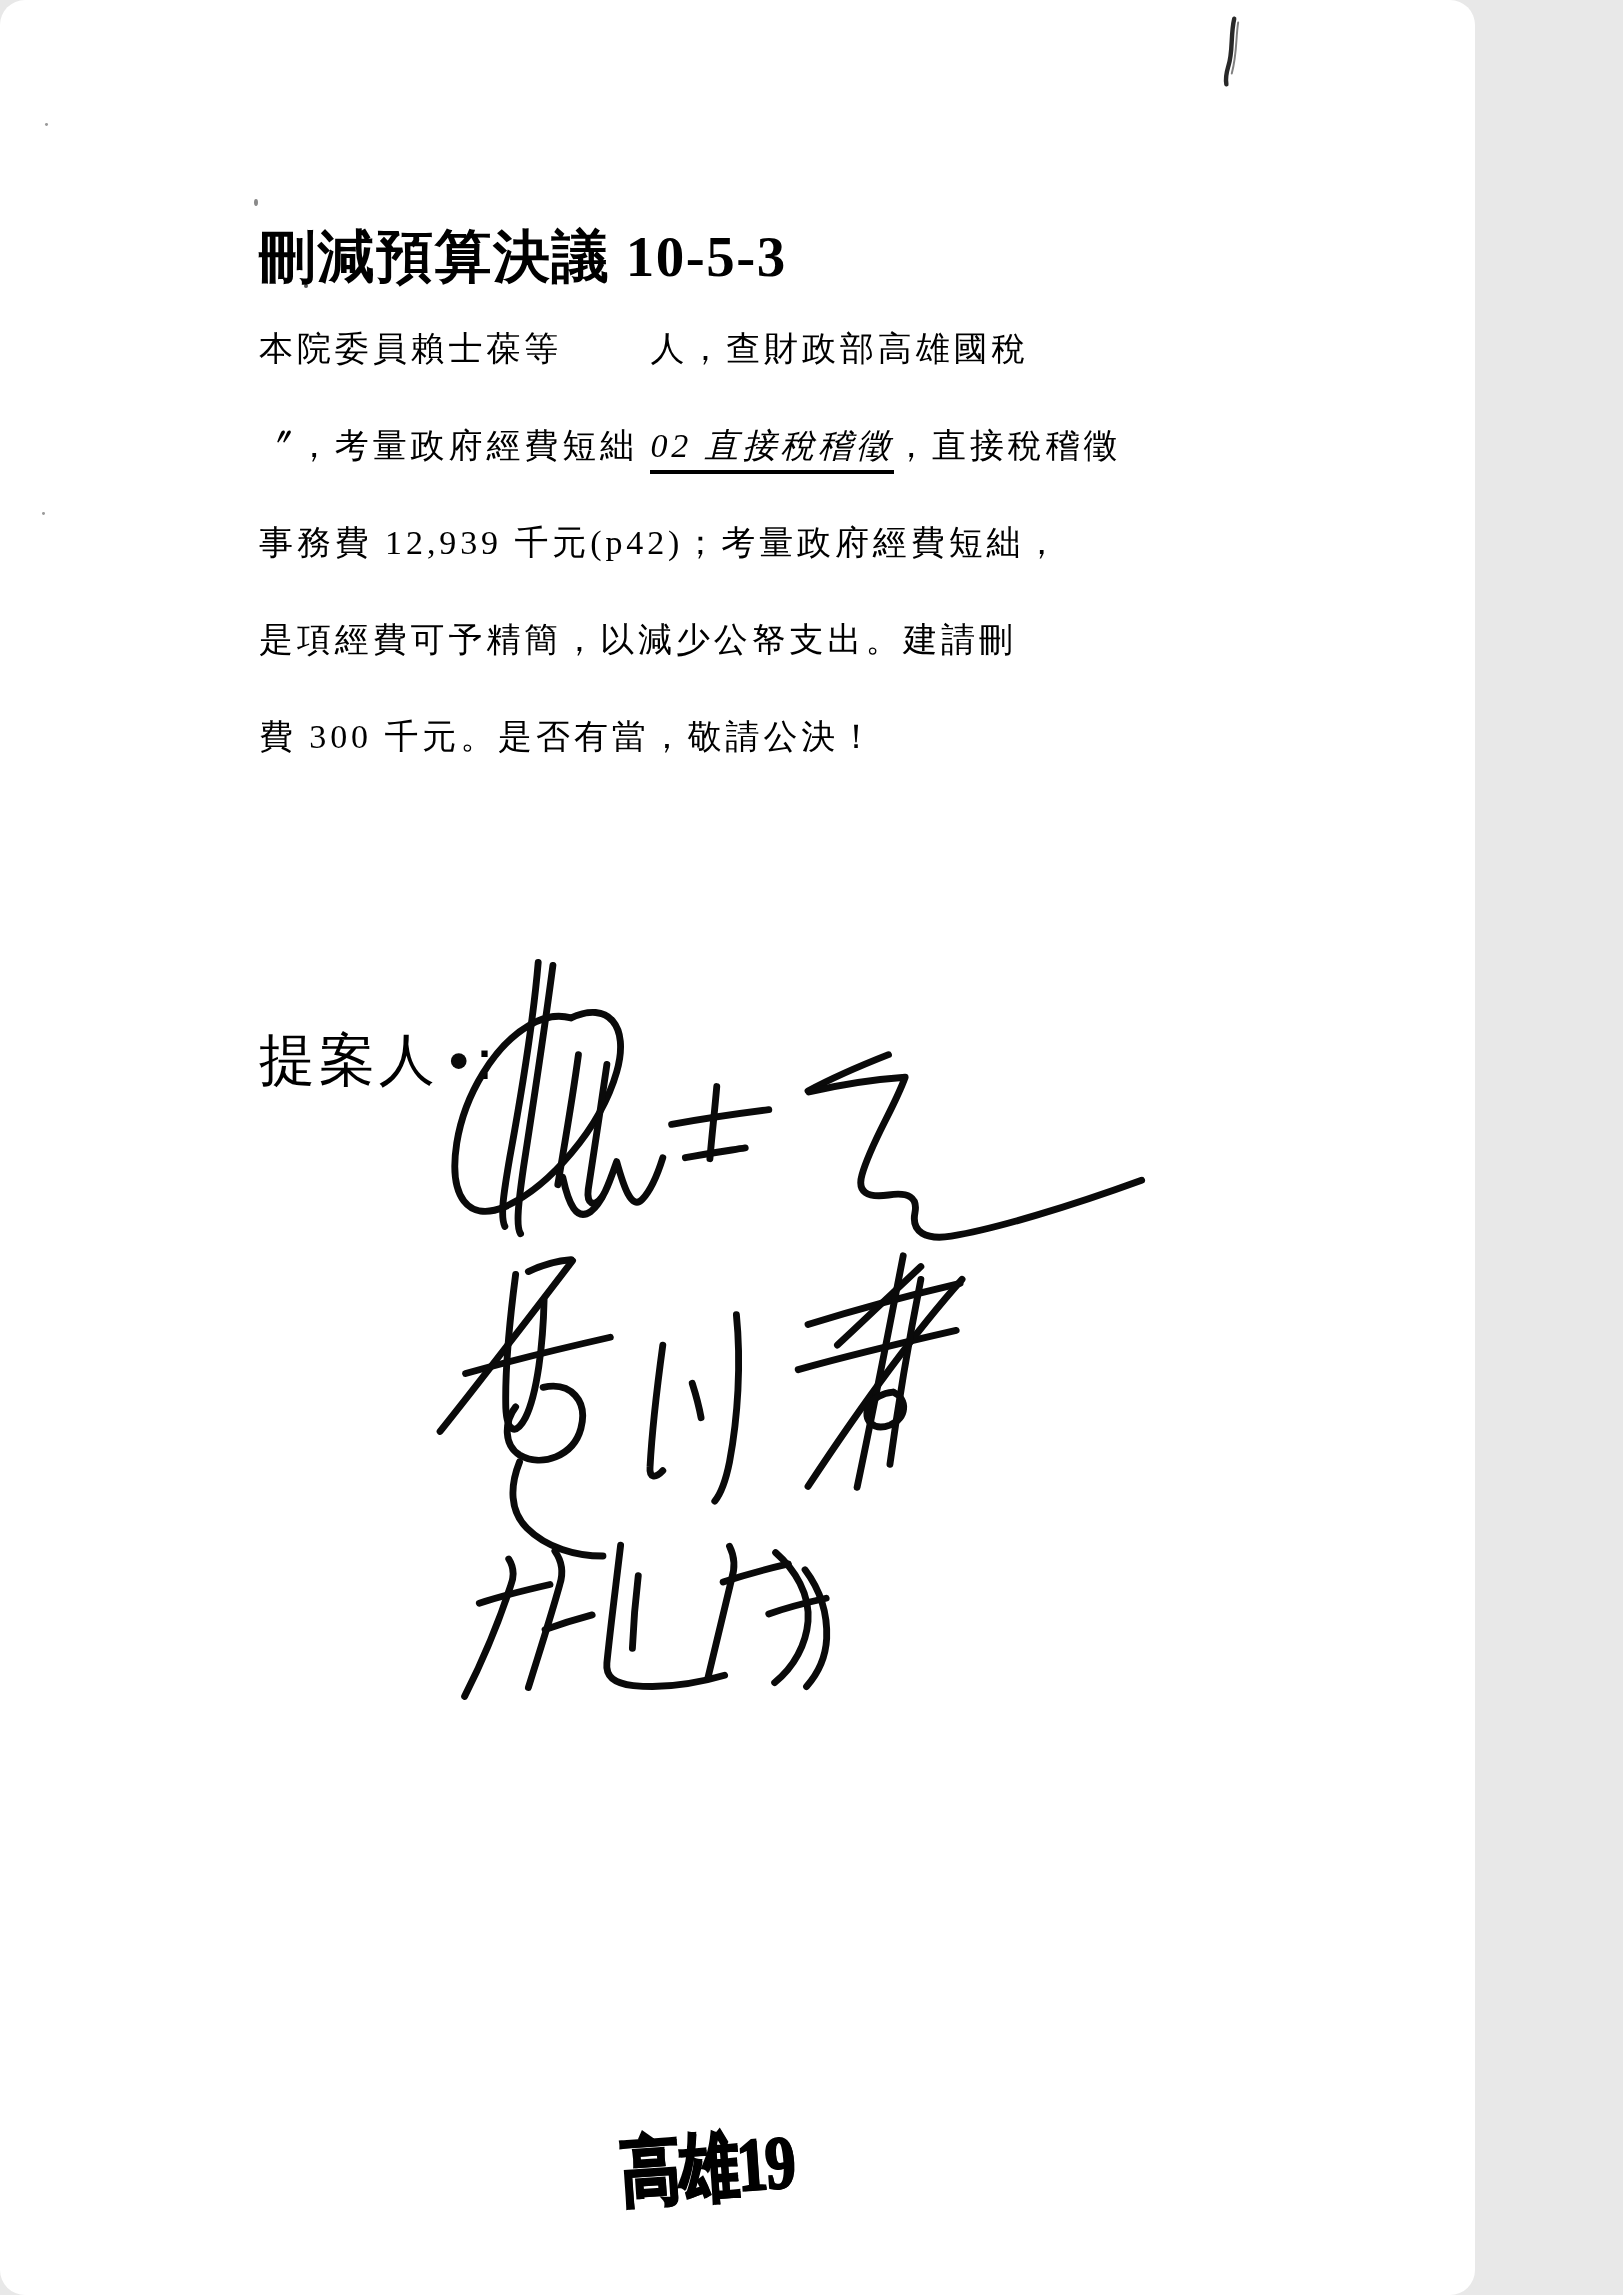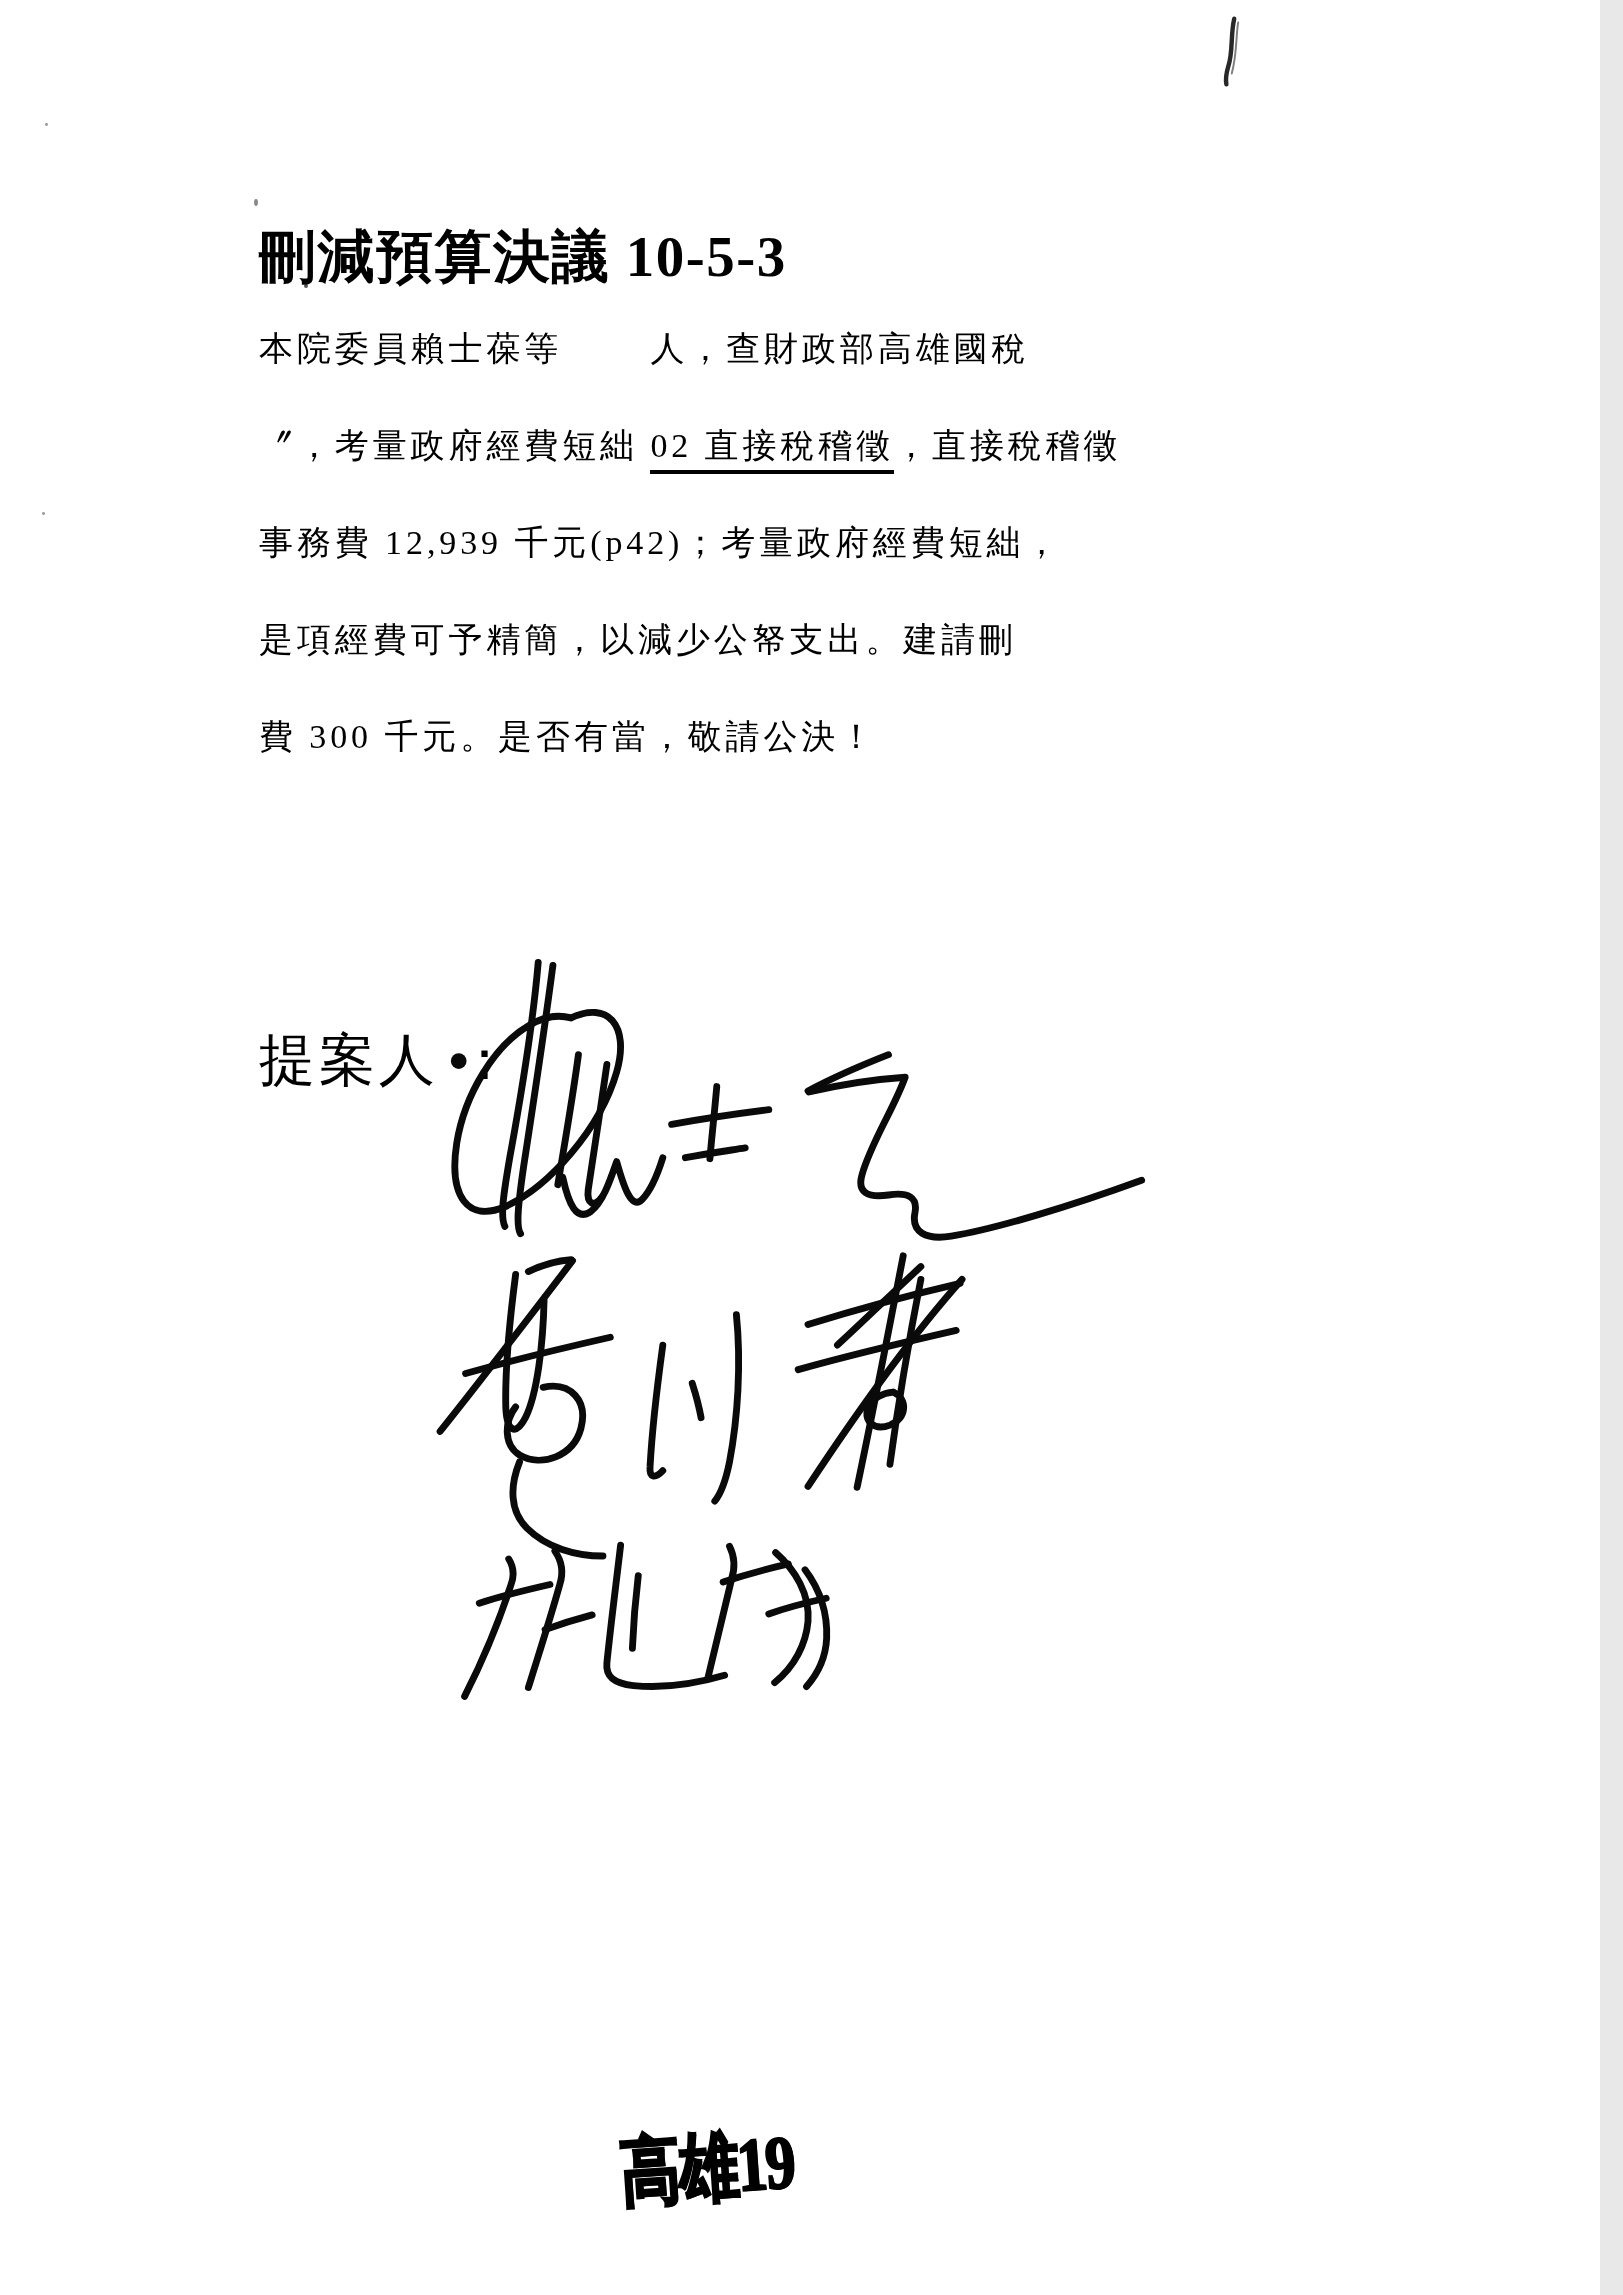--- a/index.html
+++ b/index.html
@@ -1,23 +1,24 @@
 <!DOCTYPE html>
 <html style="font-size:7.8px"><head>
 <meta charset="utf-8">
 <style>
   html, body { margin: 0; padding: 0; background: #e8e8e8; }
   .page {
     position: relative;
-    width: 1600px;
+    width: 1475px;
     height: 2295px;
     background: #ffffff;
     overflow: hidden;
     font-family: "Liberation Serif", "DejaVu Serif", serif;
     color: #000000;
+    border-radius: 25px;
   }
   .page-title {
     position: absolute;
     left: 259px;
     top: 220px;
     margin: 0;
     font-size: 57px;
     line-height: 74px;
     font-weight: 600;
     letter-spacing: 1.5px;
@@ -40,20 +41,21 @@
   .case-body { flex: 0 0 auto; }
   .case-line {
     font-size: 34px;
     line-height: 97px;
     letter-spacing: 3.9px;
     white-space: pre;
   }
   .case-line .u {
     border-bottom: 4.9px solid #000;
     padding-bottom: 5.9px;
+    font-style: italic;
   }
   .proposer-label {
     position: absolute;
     left: 259px;
     top: 978px;
     font-size: 56px;
     line-height: 69px;
     letter-spacing: 3.9px;
     white-space: pre;
     margin-top: 48px;

